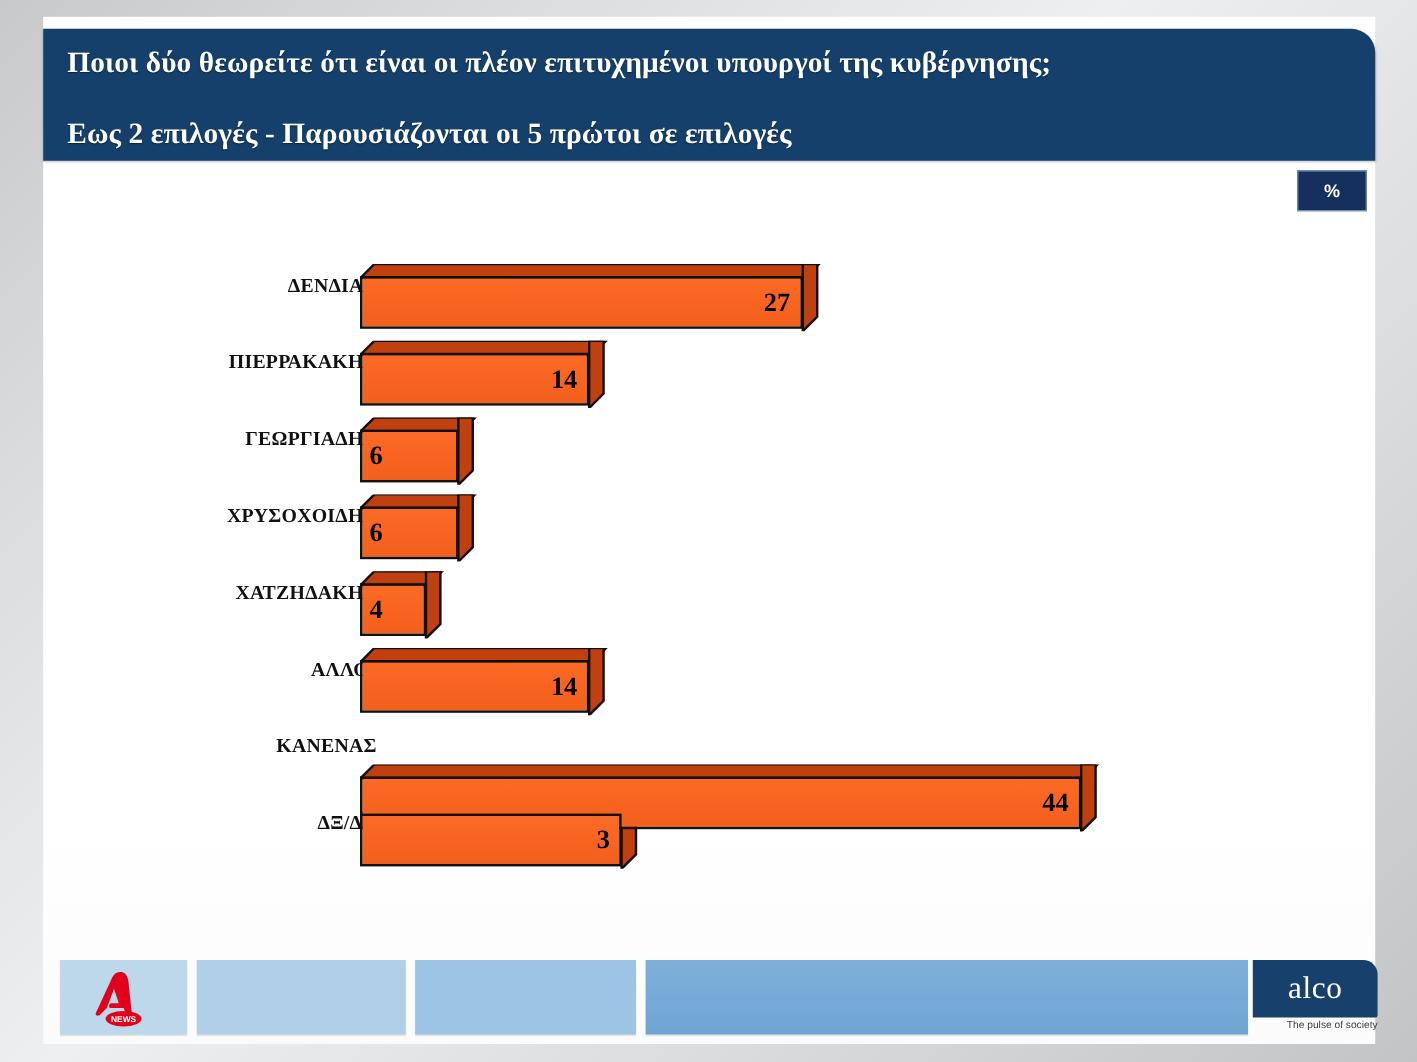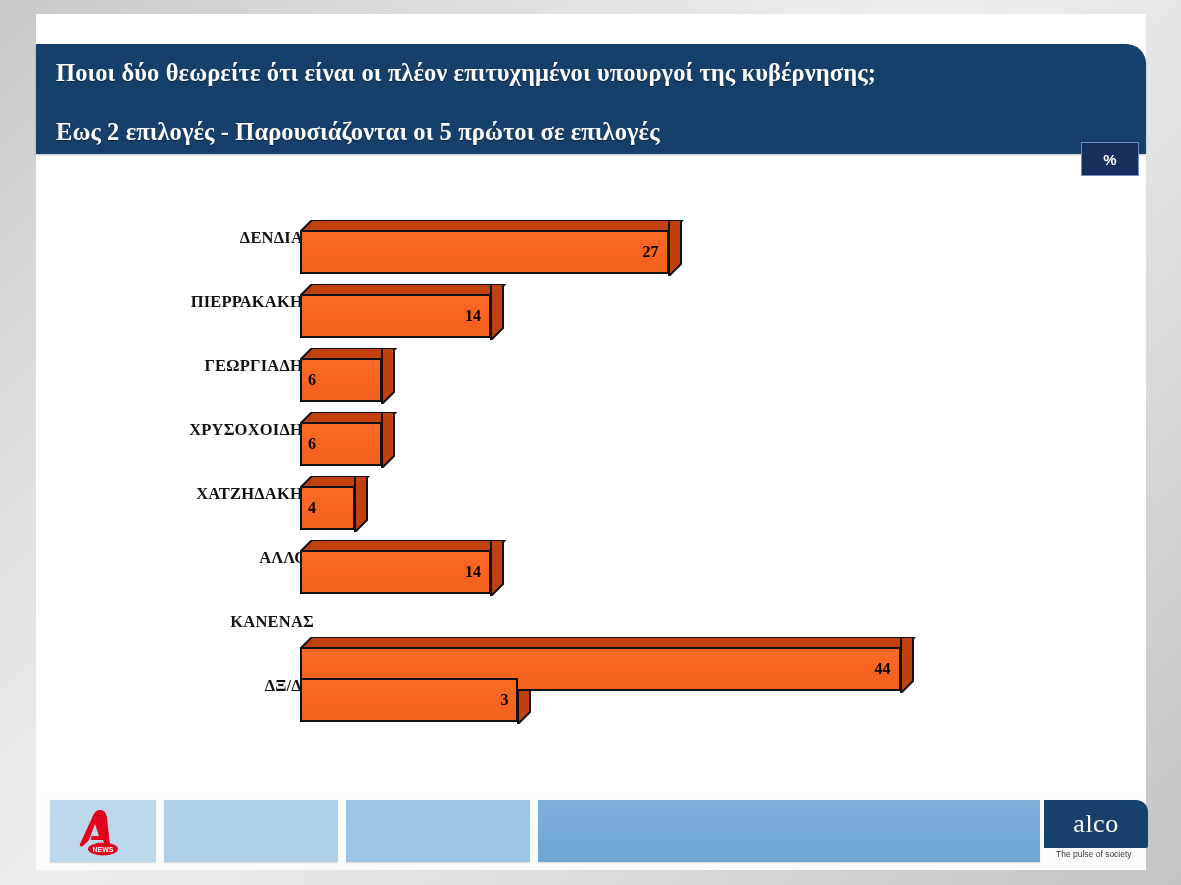--- a/index.html
+++ b/index.html
@@ -30,21 +30,21 @@
     top: 14px;
     width: 1110px;
     height: 856px;
     background: linear-gradient(180deg, #ffffff 0%, #ffffff 78%, #fbfbfb 100%);
   }
 
   
   #title-banner {
     position: absolute;
     left: 36px;
-    top: 44px;
+    top: 24px;
     width: 1110px;
     height: 110px;
     background: #14406b;
     border-top-right-radius: 20px;
     box-shadow: 0 1px 2px rgba(0,0,0,0.25);
   }
   #title-banner .tline {
     position: absolute;
     left: 20px;
     color: #ffffff;
@@ -144,21 +144,21 @@
     height: 56px;
     z-index: 1;
   }
   .bar-value {
     position: absolute;
     top: 10px;
     height: 44px;
     line-height: 44px;
     right: 10px;
     color: #000000;
-    font-size: 16px;
+    font-size: 22px;
     font-weight: bold;
     font-family: "Liberation Serif", "DejaVu Serif", serif;
     z-index: 3;
   }
   
   .bar3d.narrow .bar-value { right: auto; left: 8px; }
 
   
   #footer {
     position: absolute;
@@ -213,24 +213,24 @@
   }
   #alco-word {
     color: #ffffff;
     font-size: 26px;
     line-height: 30px;
     font-family: "Liberation Serif", "DejaVu Serif", serif;
     letter-spacing: 0.5px;
   }
   #alco-tag {
     position: absolute;
-    left: 12px;
+    left: 0;
     top: 49px;
     width: 104px;
-    text-align: left;
+    text-align: right;
     color: #3a3a3a;
     font-size: 8.5px;
     font-family: "Liberation Sans", sans-serif;
   }
 </style>
 </head>
 <body>
 
 <div id="slide">
   <div id="page"></div>

